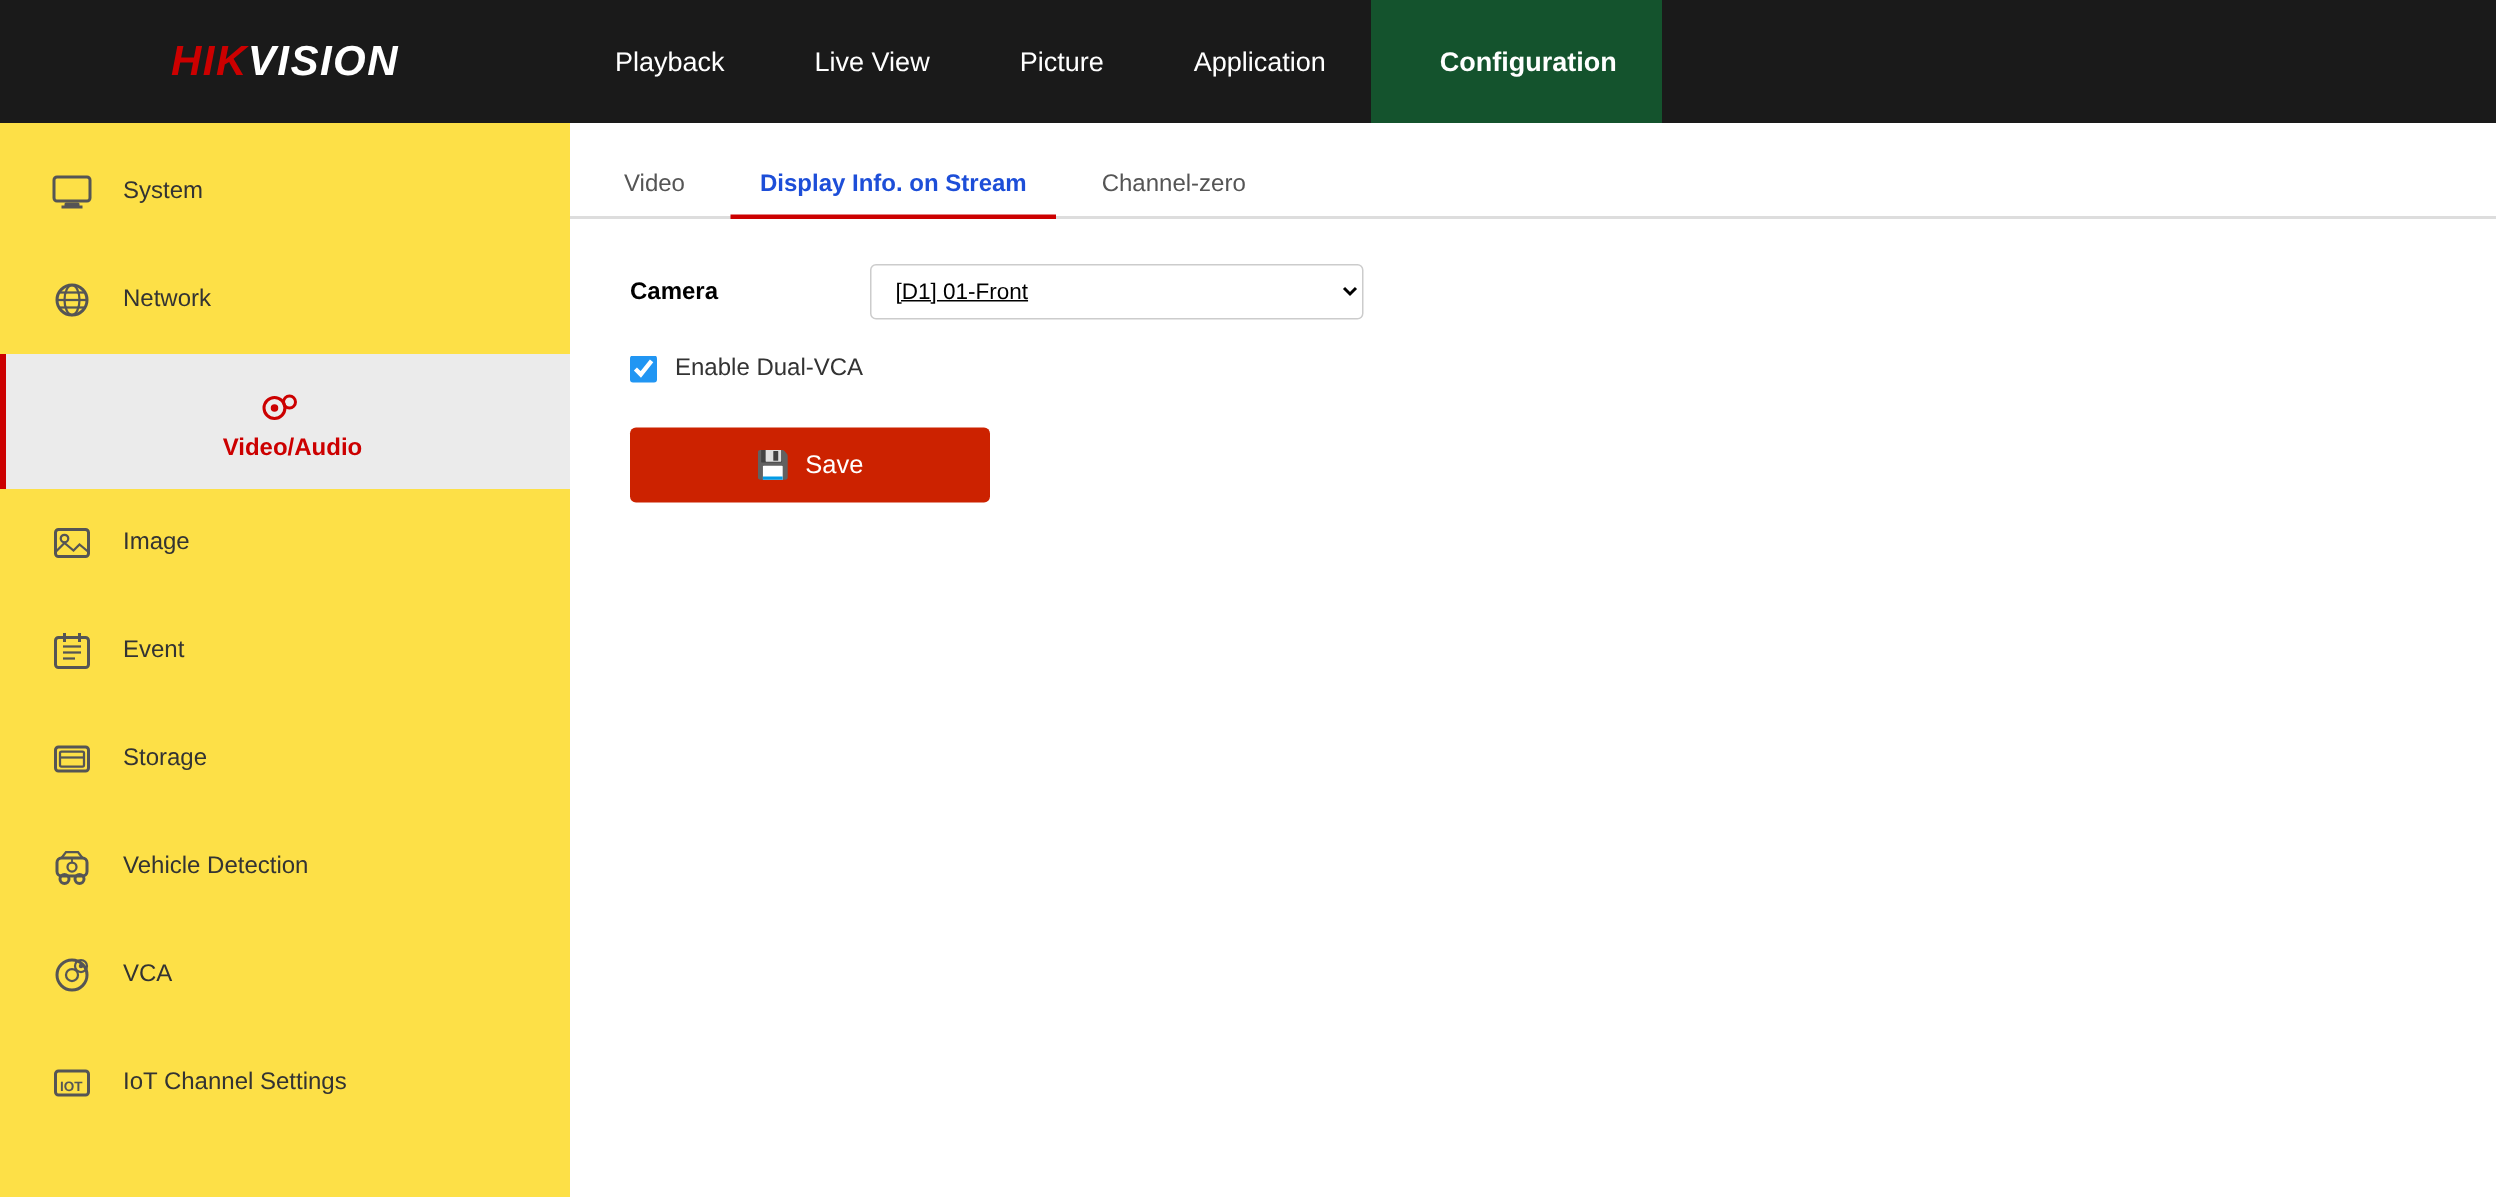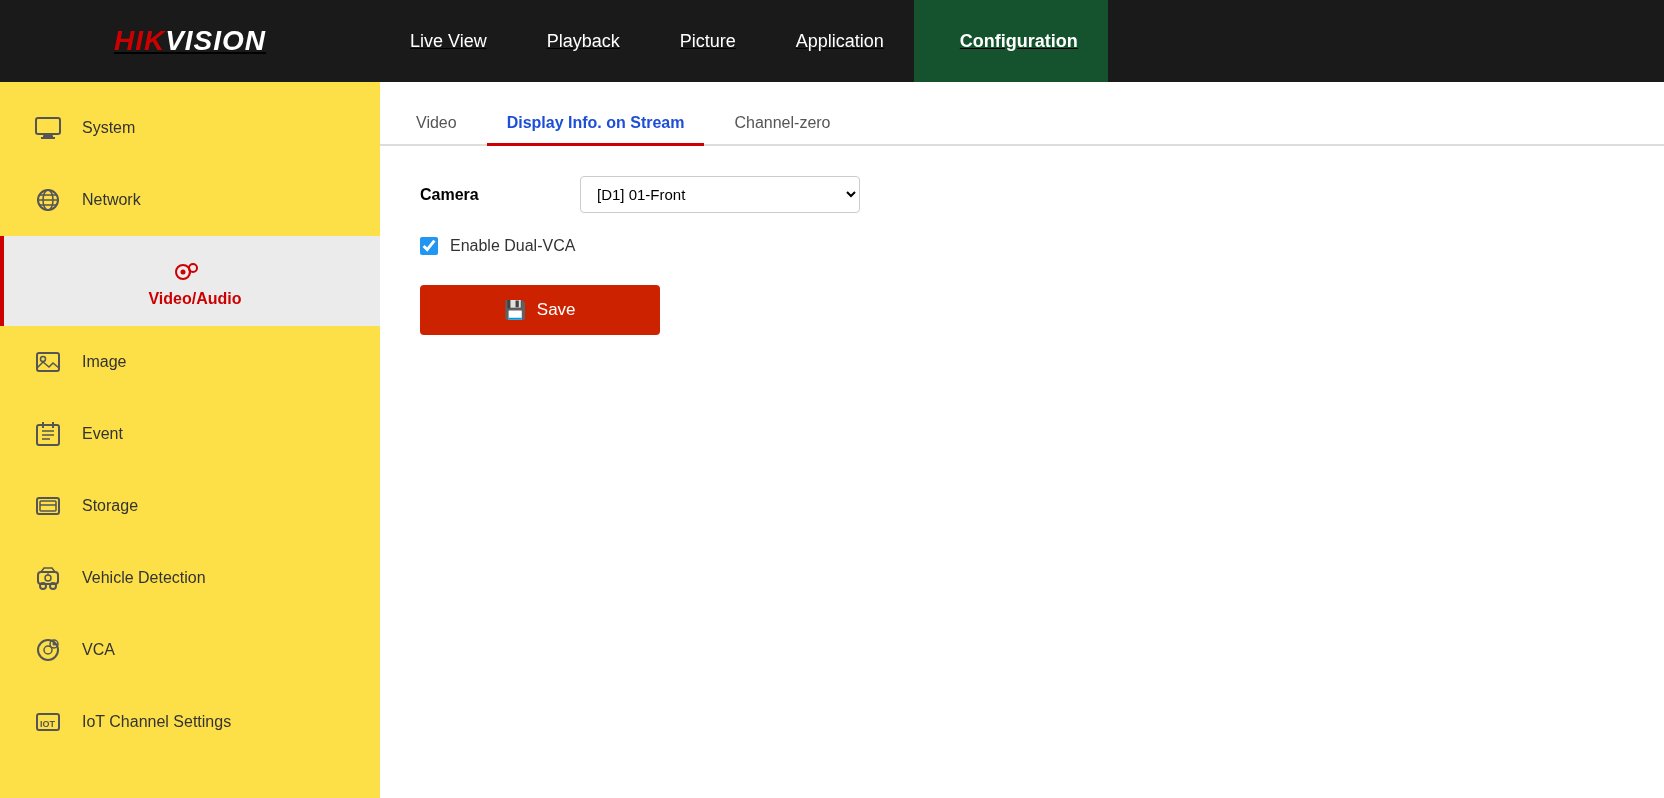--- a/index.html
+++ b/index.html
@@ -5,21 +5,20 @@
     * { box-sizing: border-box; margin: 0; padding: 0; }
     body { font-family: Arial, sans-serif; font-size: 14px; background: #f0f0f0; width: 1664px; min-height: 798px; }
 
     
     .header {
       display: flex;
       align-items: center;
       background: #1a1a1a;
       height: 82px;
       padding: 0 0;
-      text-decoration: underline;
     }
     .logo-area {
       width: 380px;
       display: flex;
       align-items: center;
       justify-content: center;
       flex-shrink: 0;
     }
     .logo-text {
       font-size: 28px;
@@ -148,28 +147,29 @@
       align-items: center;
       margin-bottom: 24px;
     }
     .form-label {
       font-size: 16px;
       font-weight: bold;
       width: 160px;
       flex-shrink: 0;
     }
     .camera-select {
-      width: 280px;
+      width: 329px;
       padding: 8px 12px;
       font-size: 15px;
       border: 1px solid #ccc;
       border-radius: 4px;
       background: #fff;
       appearance: auto;
       cursor: pointer;
+      text-decoration: underline;
     }
     .checkbox-row {
       display: flex;
       align-items: center;
       margin-bottom: 30px;
     }
     .checkbox-row input[type="checkbox"] {
       width: 18px;
       height: 18px;
       margin-right: 12px;
@@ -202,22 +202,22 @@
 </head>
 <body>
 
 <div class="header">
   <div class="logo-area">
     <span class="logo-text">
       <span class="logo-hik">HIK</span><span class="logo-vision">VISION</span>
     </span>
   </div>
   <div class="nav-items">
+    <div class="nav-item">Playback</div>
     <div class="nav-item">Live View</div>
-    <div class="nav-item">Playback</div>
     <div class="nav-item">Picture</div>
     <div class="nav-item">Application</div>
     <div class="nav-item active">Configuration</div>
   </div>
 </div>
 
 <div class="main-layout">
 
   <div class="sidebar">
 

